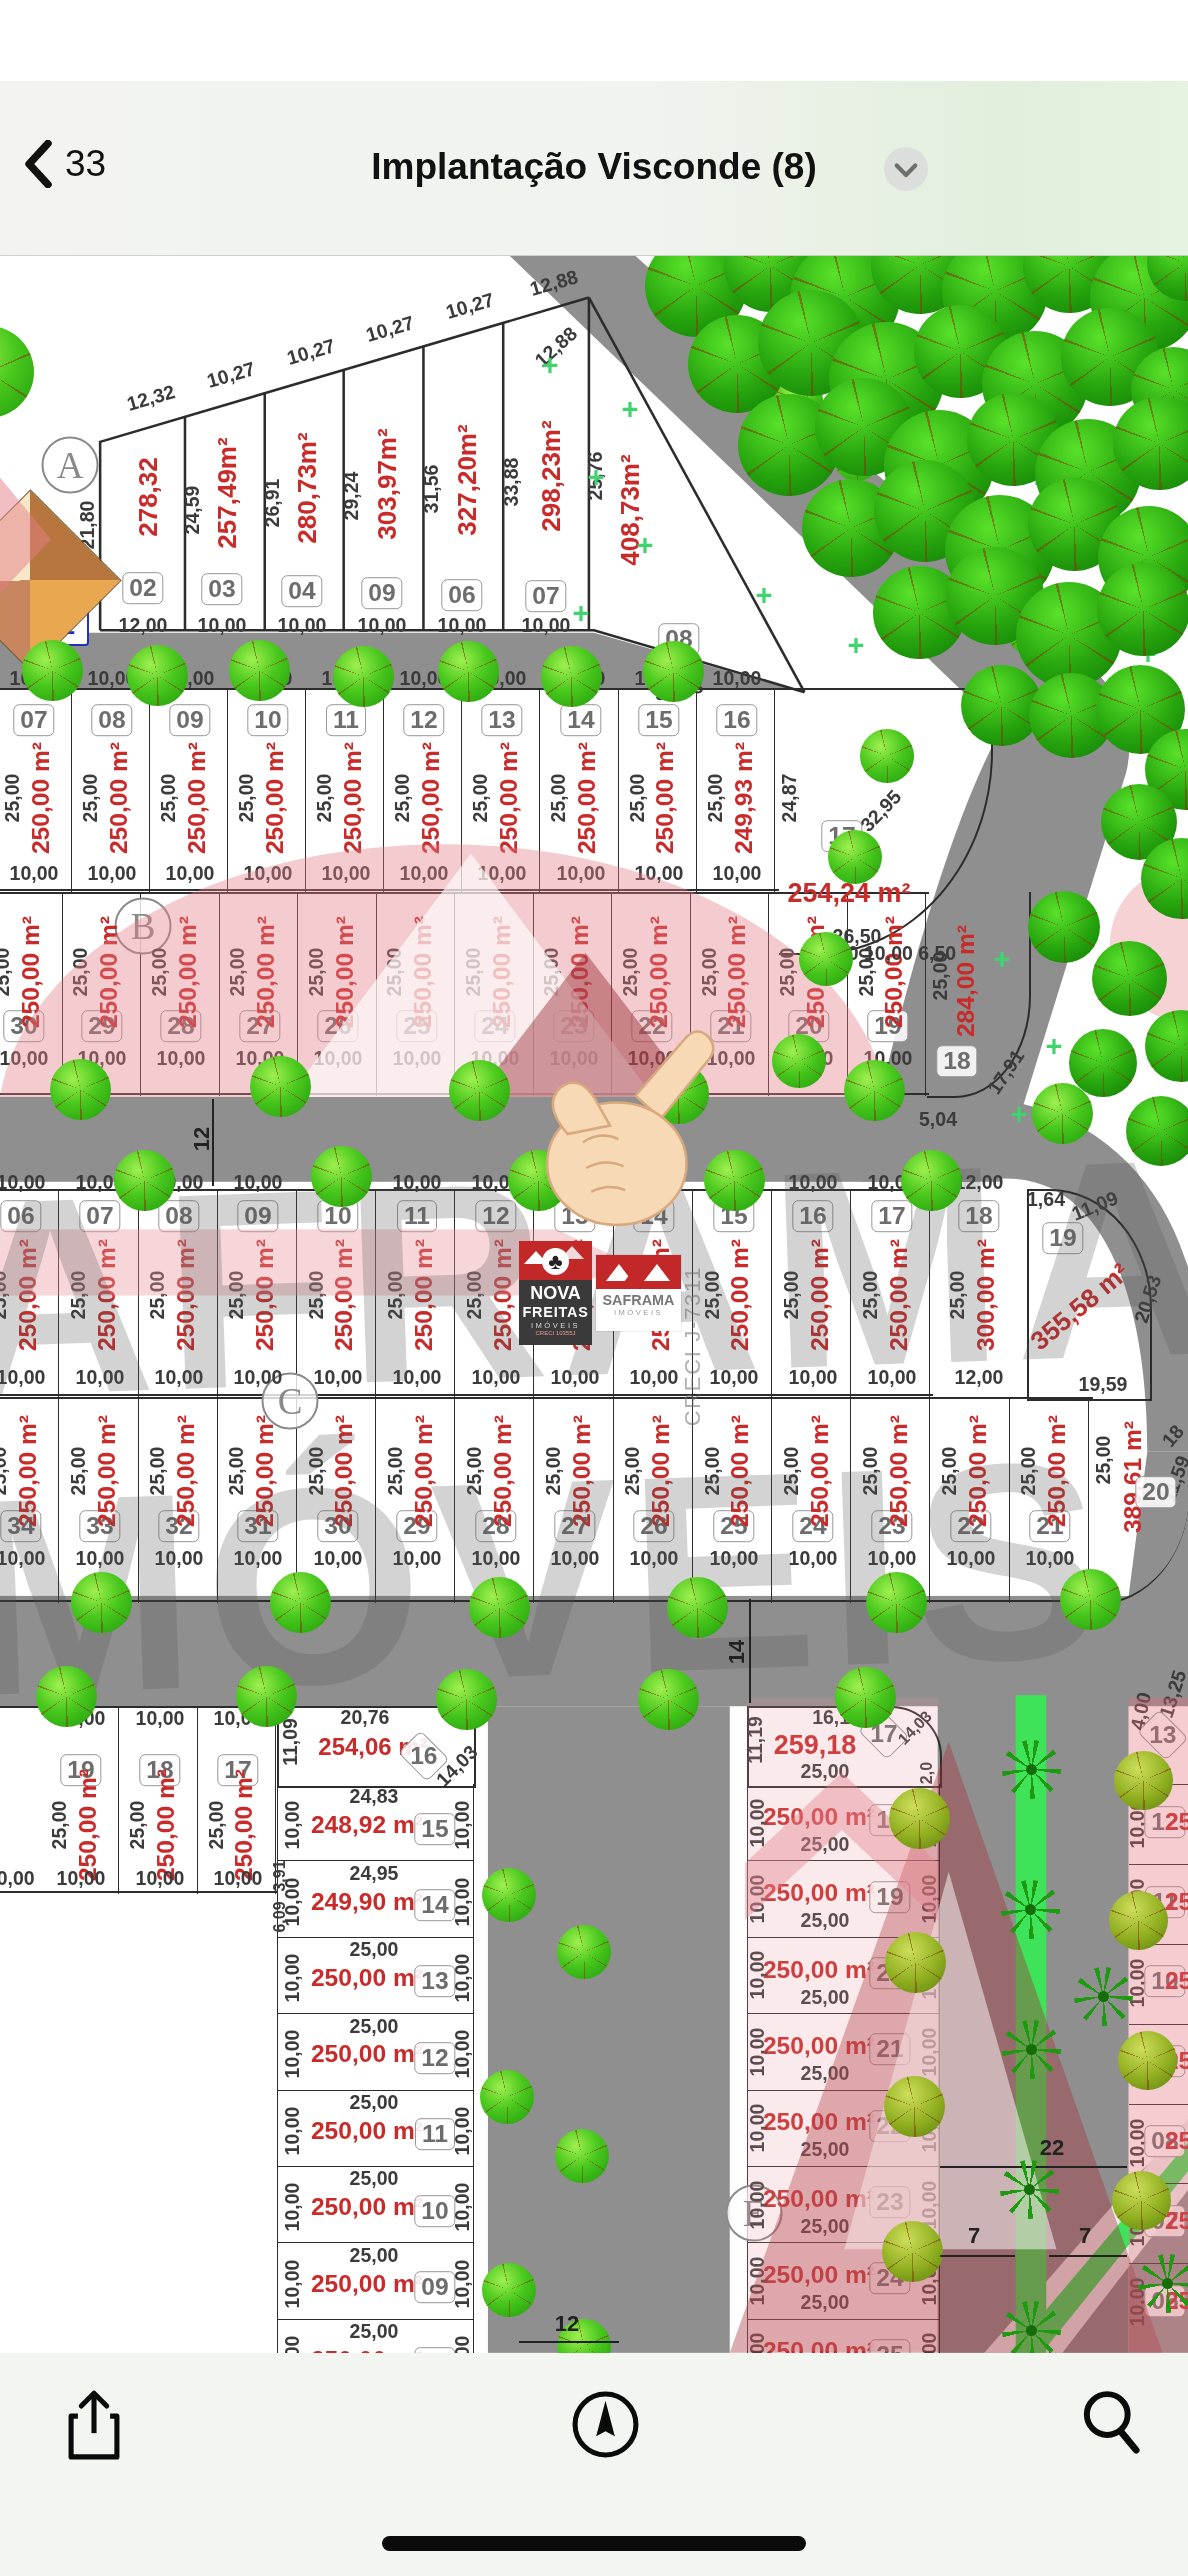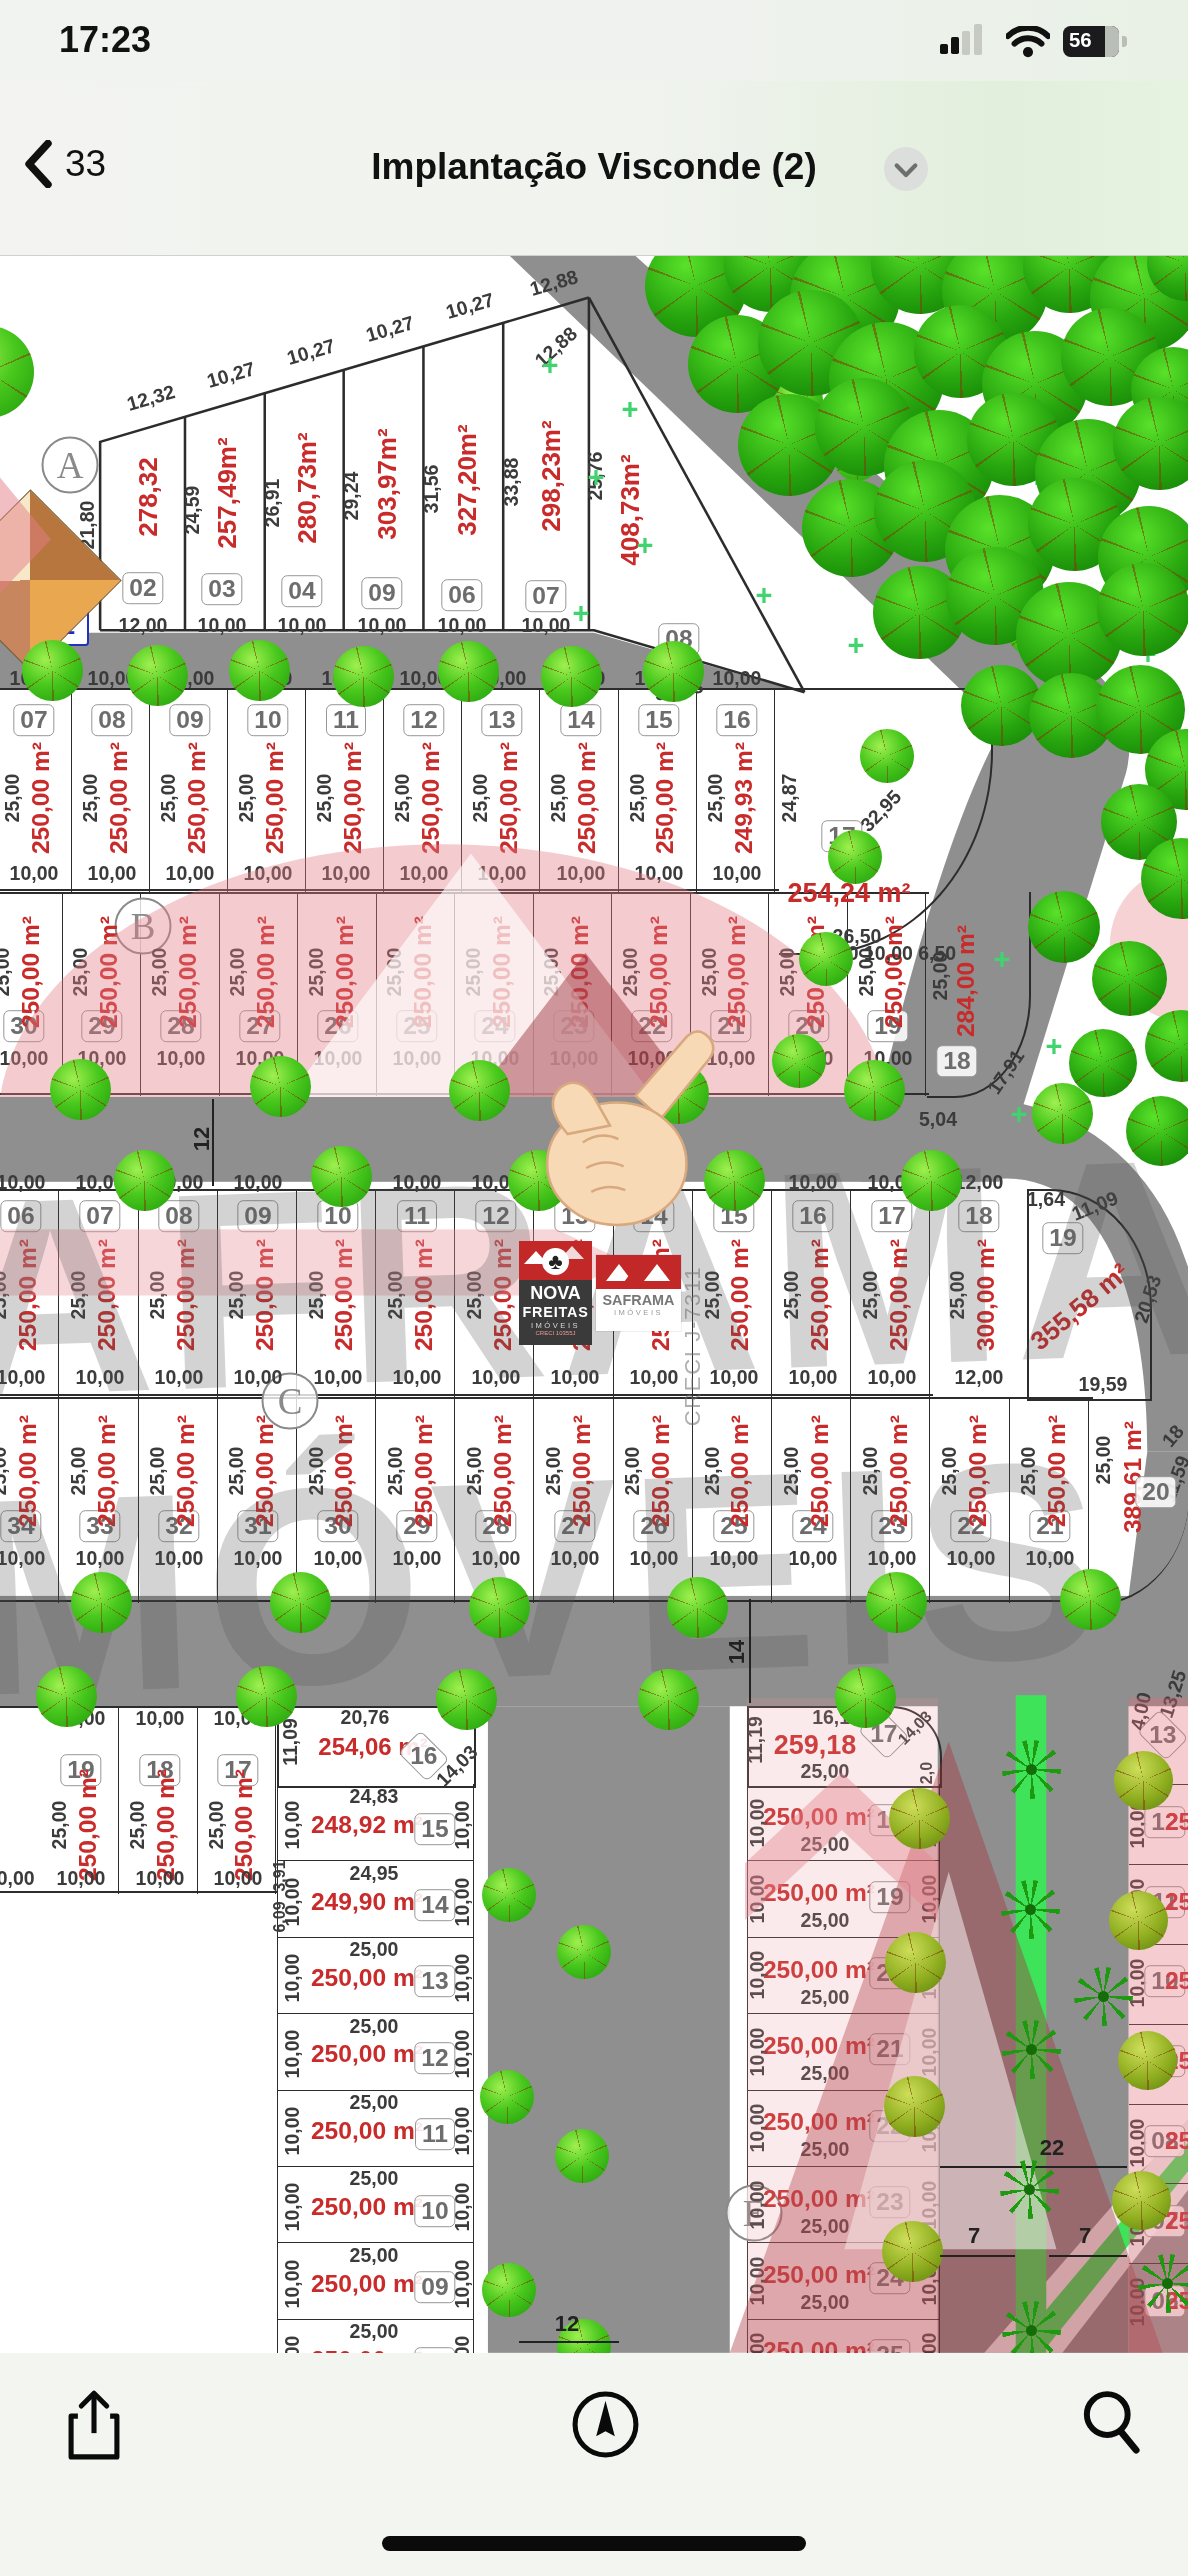--- a/index.html
+++ b/index.html
@@ -75,48 +75,29 @@
   
   #toolbar{position:absolute;left:0;top:2353px;width:1188px;height:223px;background:#f3f5f1;z-index:40;}
   #homebar{position:absolute;left:382px;top:183px;width:424px;height:15.3px;border-radius:7.6px;background:#0b0b0b;}
   .tbico{position:absolute;top:36px;}
 </style>
 </head>
 <body>
 
 <div id="screen">
 
-  <div id="statusbar">
-    <div id="time">17:23</div>
-    <div>
-      <div class="sigbar" style="left:940px;top:44px;height:10.2px;"></div>
-      <div class="sigbar" style="left:951px;top:37px;height:17px;"></div>
-      <div class="sigbar" style="left:962px;top:31px;height:24px;background:#c6cac3;"></div>
-      <div class="sigbar" style="left:974px;top:24px;height:31px;background:#c6cac3;"></div>
-    </div>
-    <svg id="wifi" width="44" height="32" viewBox="0 0 52 38">
-      <path d="M2 12 A34 34 0 0 1 50 12" fill="none" stroke="#111" stroke-width="7" stroke-linecap="round"></path>
-      <path d="M10 21 A23 23 0 0 1 42 21" fill="none" stroke="#111" stroke-width="7" stroke-linecap="round"></path>
-      <circle cx="26" cy="31" r="6" fill="#111"></circle>
-    </svg>
-    <div id="batt">
-      <div class="rest"></div>
-        <span>56</span>
-    </div>
-    <div class="cap" style="position:absolute;left:1122px;top:36px;width:5.1px;height:11px;border-radius:0 3.4px 3.4px 0;background:#b9beb6;"></div>
-  </div>
 
   <div id="navbar">
     <div id="backbtn">
       <svg width="29" height="48" viewBox="0 0 34 56">
         <polyline points="28,4 6,28 28,52" fill="none" stroke="#111" stroke-width="9" stroke-linecap="round" stroke-linejoin="round"></polyline>
       </svg>
       <span class="lbl">33</span>
     </div>
-    <div id="navtitle">Implantação Visconde (2)</div>
+    <div id="navtitle">Implantação Visconde (8)</div>
     <div id="titlechev">
       <svg width="44" height="44" viewBox="0 0 52 52">
         <polyline points="15,22 26,33 37,22" fill="none" stroke="#6d6f6c" stroke-width="5" stroke-linecap="round" stroke-linejoin="round"></polyline>
       </svg>
     </div>
   </div>
 
   <div id="plan">
       <svg class="layer" width="1188" height="2098" viewBox="0 0 1400 2472">
         <polygon points="0,445 700,445 935,512 0,512" fill="#8f8f8f"></polygon>

